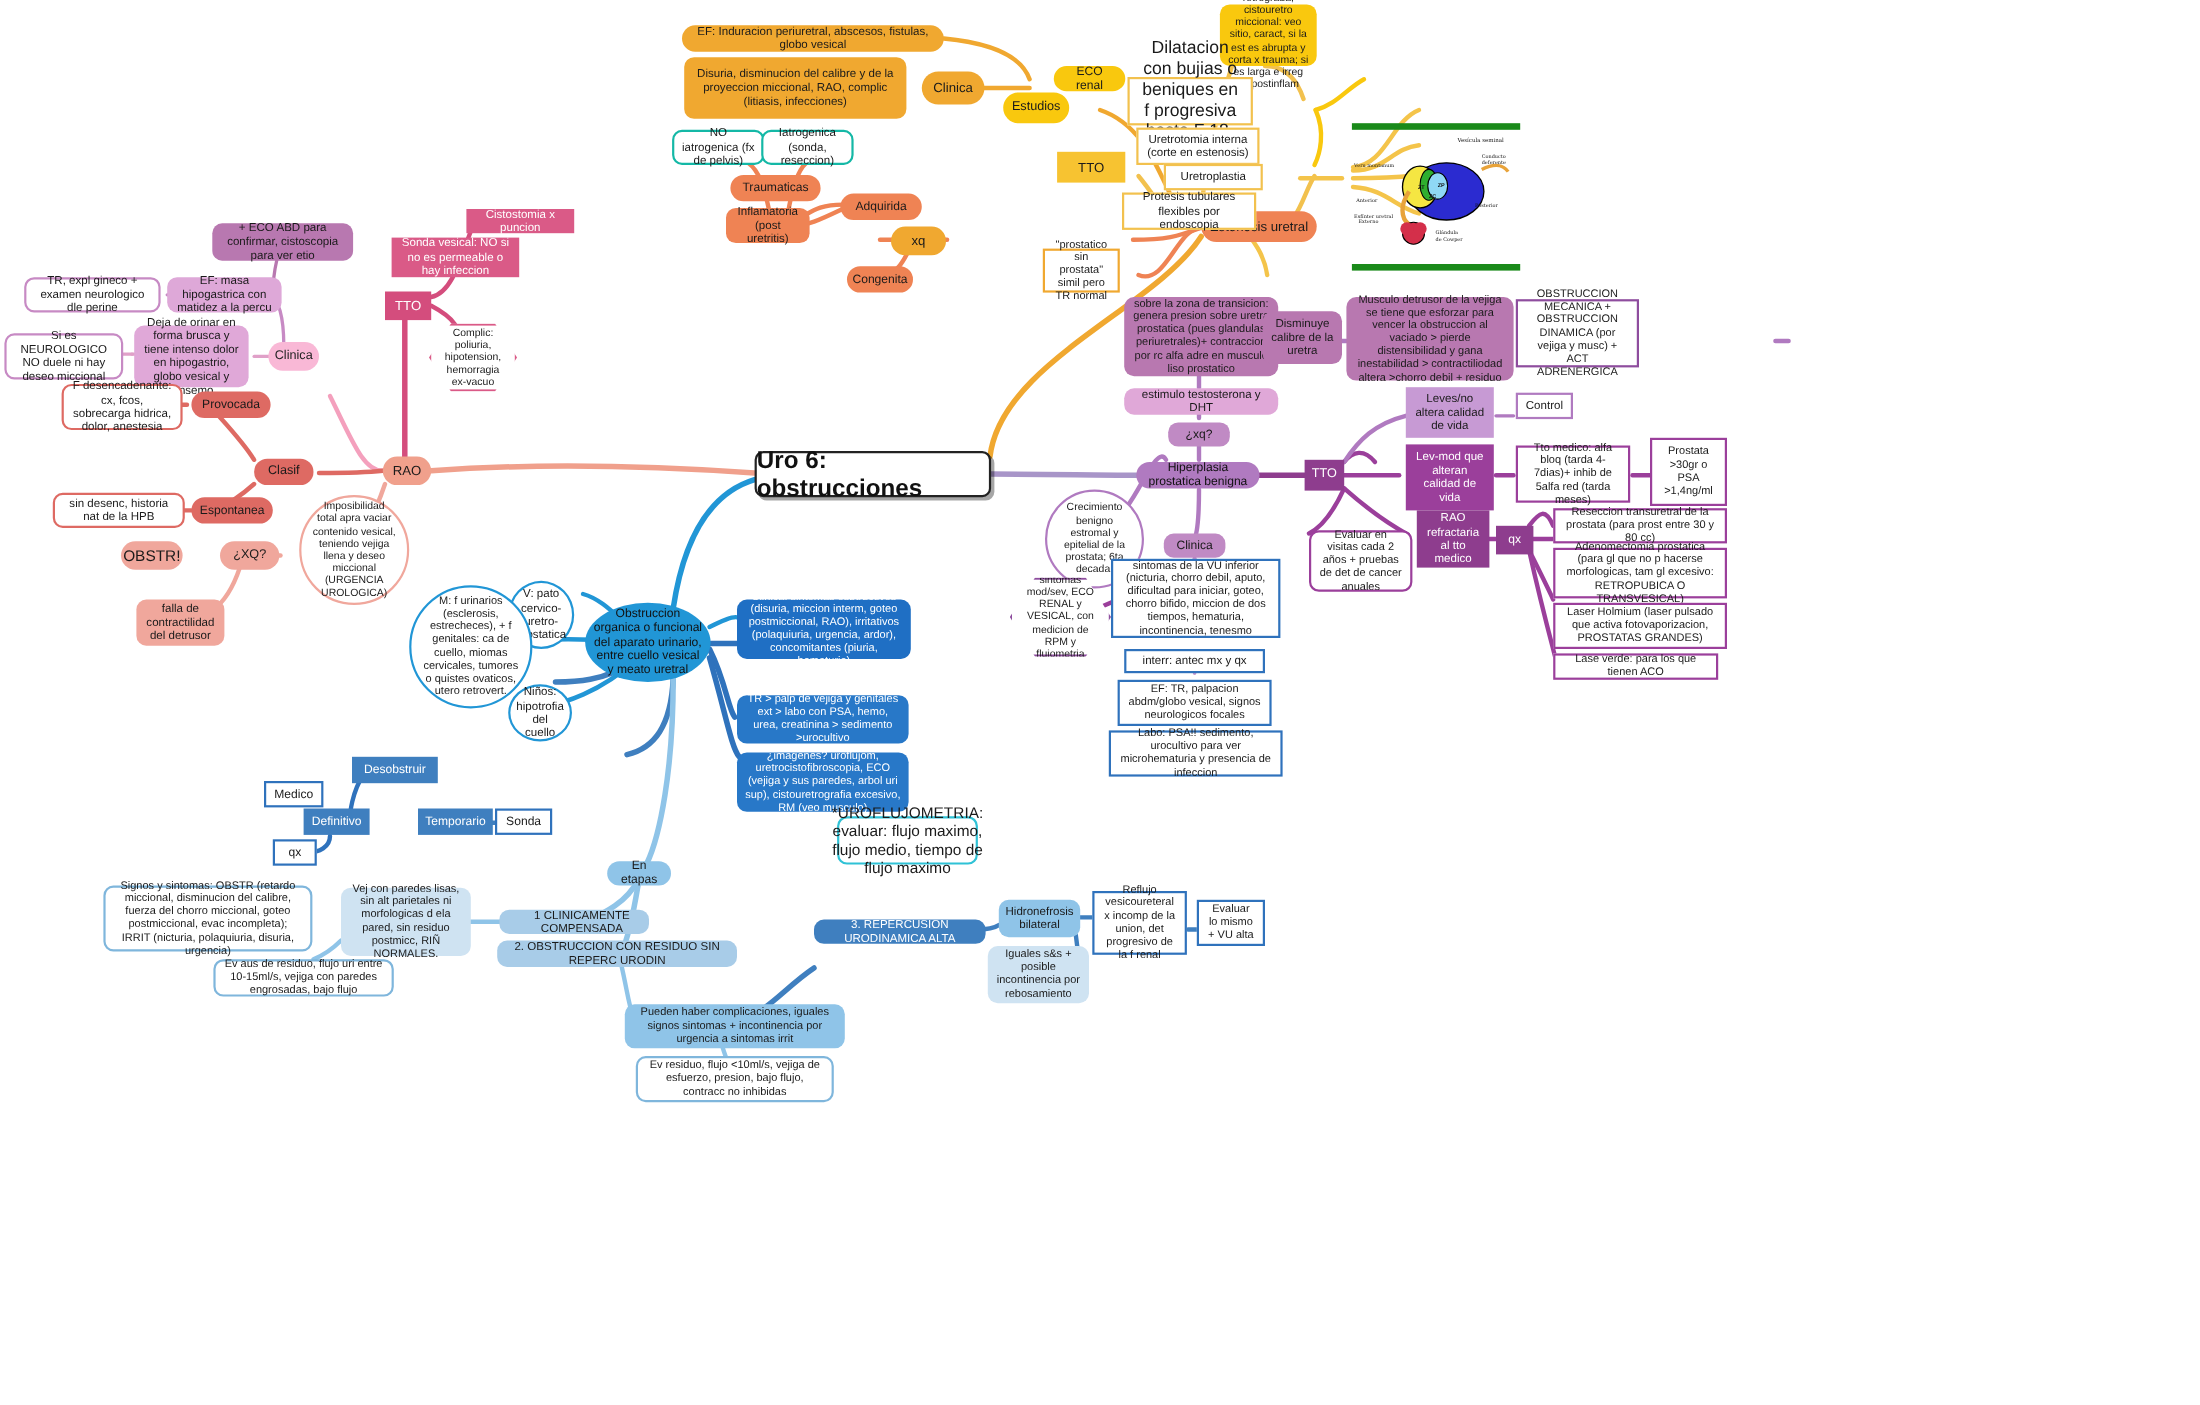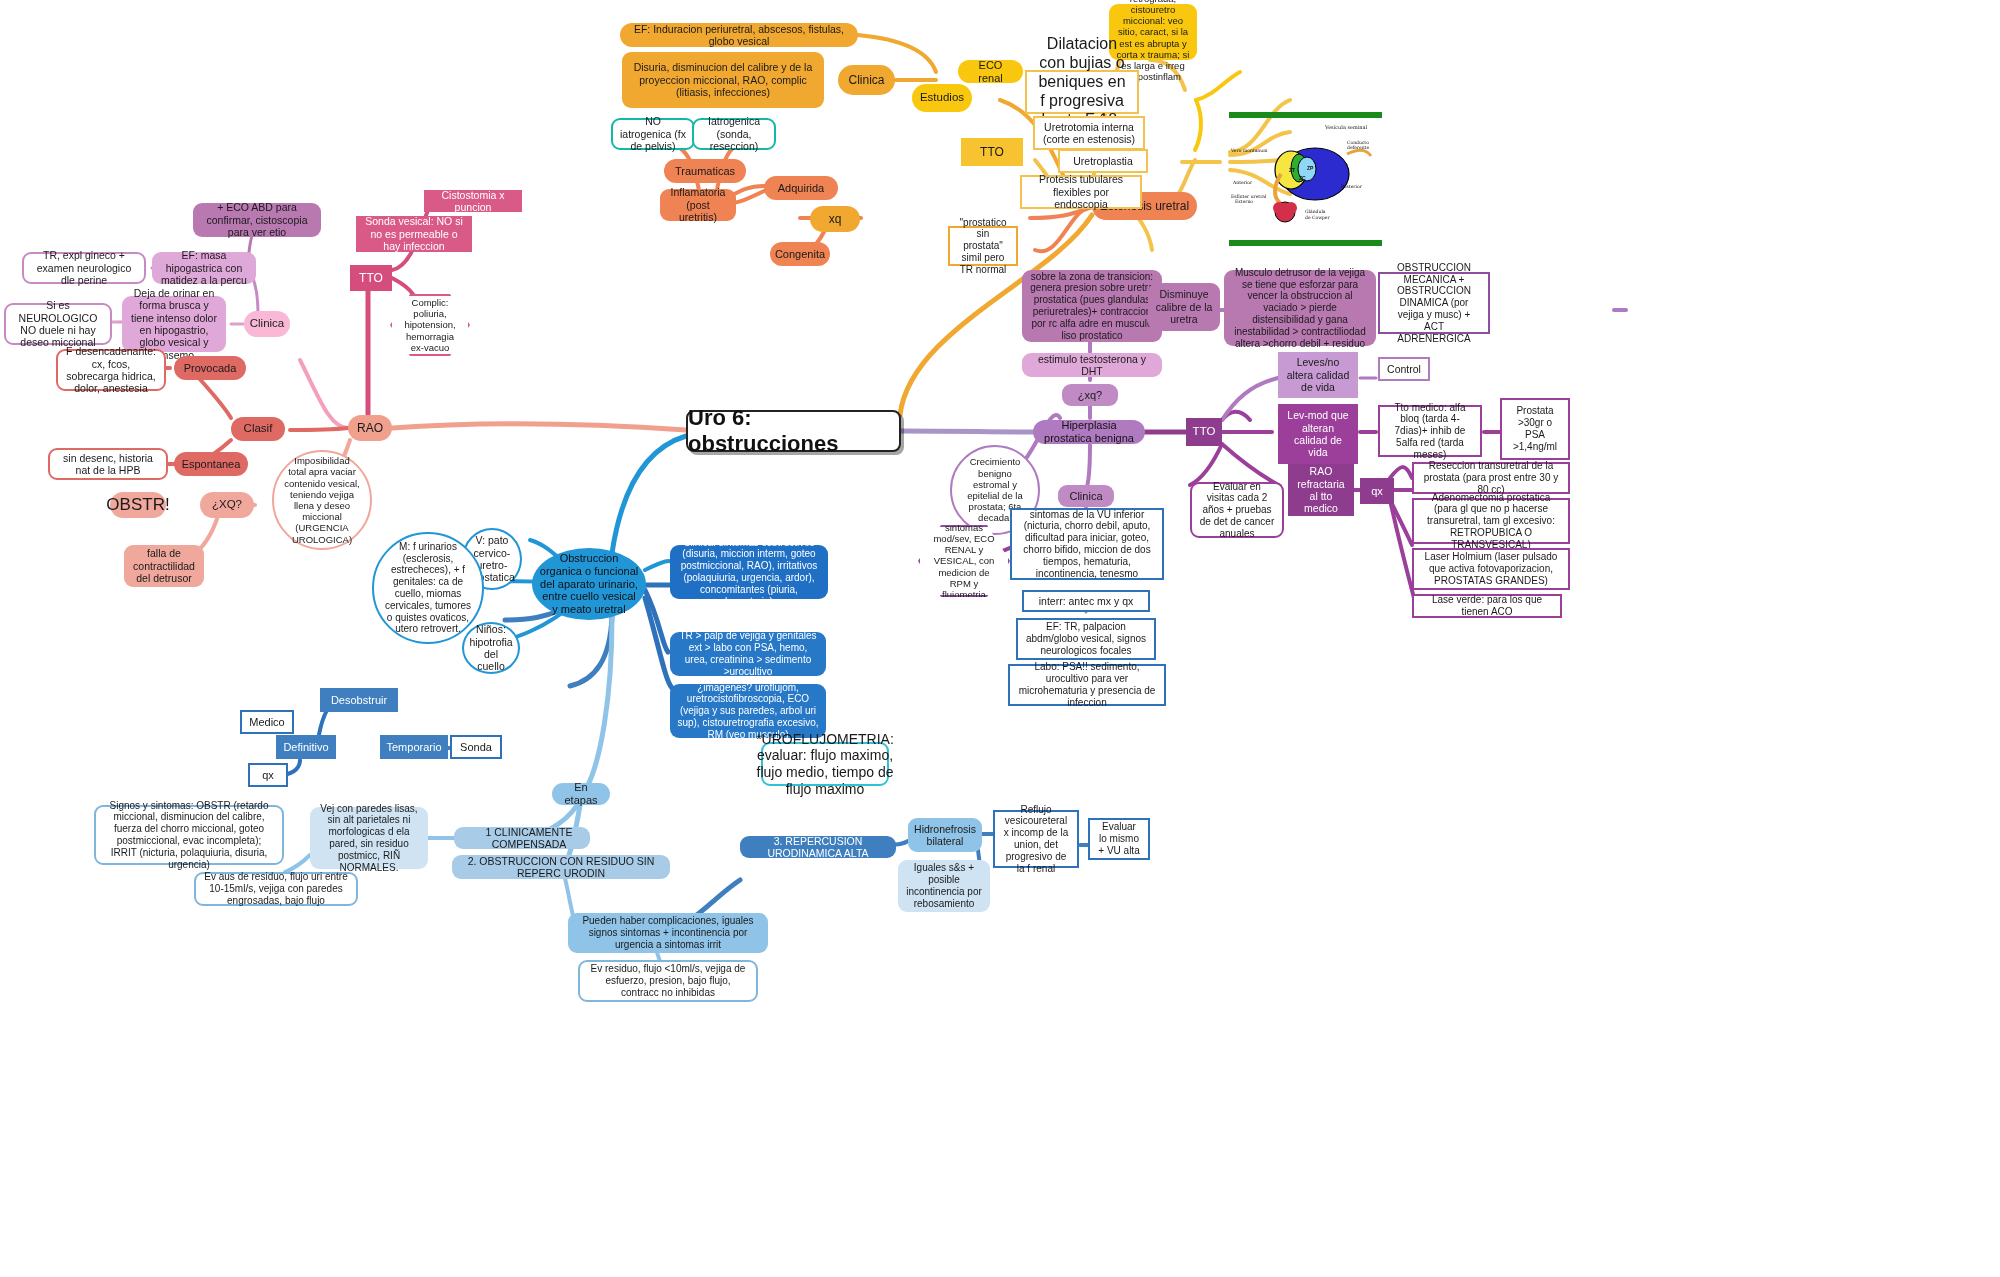--- a/index.html
+++ b/index.html
@@ -306,21 +306,21 @@
   <div class="node pill c-red-soft" style="left:174px;top:356px;width:72px;height:24px;font-size:11px;">Provocada</div>
 
   <div class="node pill c-red-soft" style="left:174px;top:452px;width:74px;height:24px;font-size:11px;">Espontanea</div>
 
   <div class="node round outline b-red" style="left:56px;top:349px;width:110px;height:42px;font-size:10.5px;">F desencadenante: cx, fcos, sobrecarga hidrica, dolor, anestesia</div>
 
   <div class="node round outline b-red" style="left:48px;top:448px;width:120px;height:32px;font-size:10.5px;">sin desenc, historia nat de la HPB</div>
 
   <div class="node pill c-salmon-lt" style="left:200px;top:492px;width:54px;height:26px;font-size:11.5px;">¿XQ?</div>
 
-  <div class="node pill c-salmon-lt" style="left:110px;top:492px;width:56px;height:26px;font-size:17px;">OBSTR!</div>
+  <div class="node pill c-salmon-lt" style="left:110px;top:492px;width:56px;height:26px;font-size:14px;">OBSTR!</div>
 
   <div class="node round c-salmon-lt" style="left:124px;top:545px;width:80px;height:42px;font-size:10.5px;">falla de contractilidad del detrusor</div>
 
   <div class="node ellipse c-blue" style="left:532px;top:548px;width:114px;height:72px;font-size:11px;padding:6px;">Obstruccion organica o funcional del aparato urinario, entre cuello vesical y meato uretral</div>
 
   <div class="node ellipse outline b-blue" style="left:462px;top:528px;width:60px;height:62px;font-size:10.5px;">V: pato cervico-uretro-prostatica</div>
 
   <div class="node circle outline b-blue" style="left:372px;top:532px;width:112px;height:112px;font-size:10px;padding:10px;">M: f urinarios (esclerosis, estrecheces), + f genitales: ca de cuello, miomas cervicales, tumores o quistes ovaticos, utero retrovert.</div>
 
   <div class="node ellipse outline b-blue" style="left:462px;top:622px;width:58px;height:52px;font-size:10.5px;">Niños: hipotrofia del cuello</div>
@@ -412,19 +412,19 @@
   <div class="node rect outline b-purplelt" style="left:1378px;top:357px;width:52px;height:24px;font-size:10.5px;">Control</div>
 
   <div class="node rect outline b-purple" style="left:1378px;top:405px;width:104px;height:52px;font-size:10px;">Tto medico: alfa bloq (tarda 4-7dias)+ inhib de 5alfa red (tarda meses)</div>
 
   <div class="node rect outline b-purple" style="left:1500px;top:398px;width:70px;height:62px;font-size:10px;">Prostata &gt;30gr o PSA &gt;1,4ng/ml</div>
 
   <div class="node rect c-purple-dk" style="left:1360px;top:478px;width:34px;height:26px;font-size:11px;">qx</div>
 
   <div class="node rect outline b-purple" style="left:1412px;top:462px;width:158px;height:32px;font-size:10px;">Reseccion transuretral de la prostata (para prost entre 30 y 80 cc)</div>
 
-  <div class="node rect outline b-purple" style="left:1412px;top:498px;width:158px;height:46px;font-size:10px;">Adenomectomia prostatica (para gl que no p hacerse transuretral, tam gl excesivo: RETROPUBICA O TRANSVESICAL)</div>
+  <div class="node rect outline b-purple" style="left:1412px;top:498px;width:158px;height:46px;font-size:10px;">Adenomectomia prostatica (para gl que no p hacerse morfologicas, tam gl excesivo: RETROPUBICA O TRANSVESICAL)</div>
 
   <div class="node rect outline b-purple" style="left:1412px;top:548px;width:158px;height:42px;font-size:10px;">Laser Holmium (laser pulsado que activa fotovaporizacion, PROSTATAS GRANDES)</div>
 
   <div class="node rect outline b-purple" style="left:1412px;top:594px;width:150px;height:24px;font-size:10px;">Lase verde: para los que tienen ACO</div>
 
 </div>
 
 </body></html>

